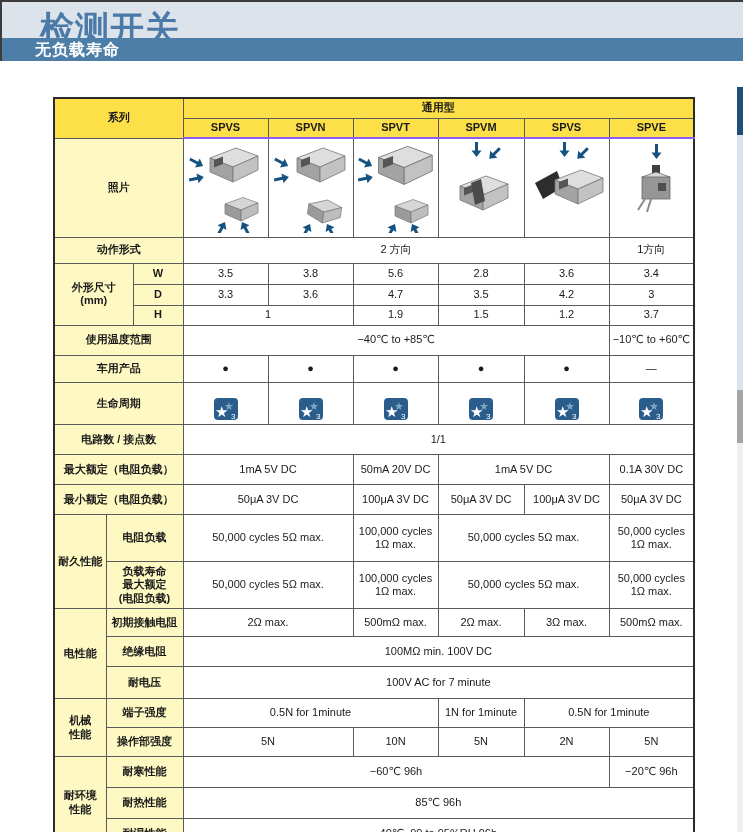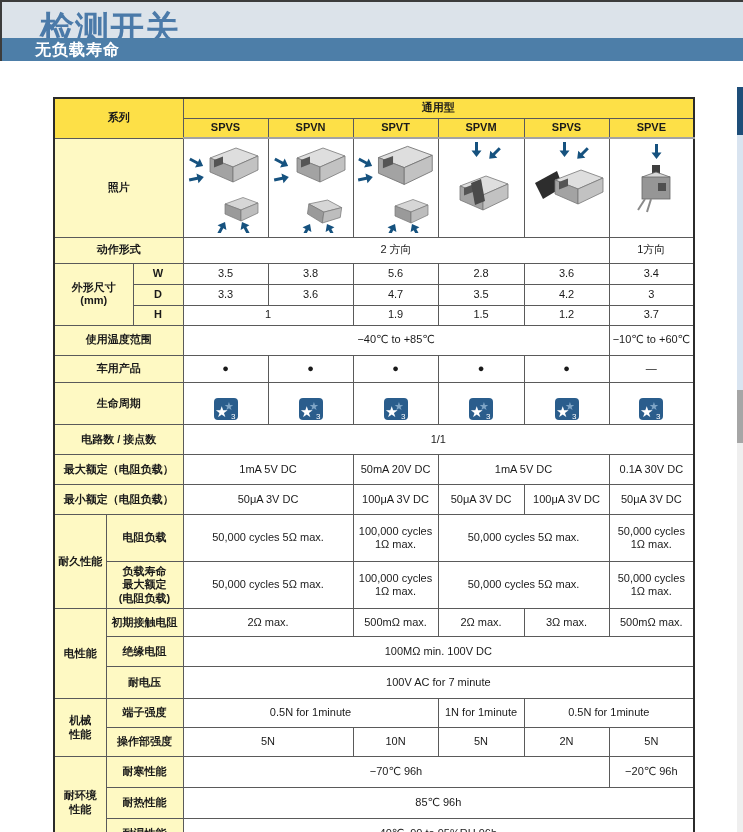--- a/index.html
+++ b/index.html
@@ -15,21 +15,21 @@
   .edge-thumb{position:absolute;left:737px;top:390px;width:6px;height:53px;background:#a6a6a6;}
   .edge-track2{position:absolute;left:737px;top:443px;width:6px;height:389px;background:#efefef;}
 
   table.spec{position:absolute;left:53px;top:97px;width:641px;border-collapse:collapse;table-layout:fixed;
     border:2px solid #2b2b2b;}
   table.spec td{border:1px solid #5a5a5a;padding:0 2px;text-align:center;vertical-align:middle;
     font-size:11px;color:#1a1a1a;line-height:1.25;overflow:hidden;}
   td.hdr{background:#fde047;font-weight:bold;font-size:11.5px;}
   td.lbl{background:#fef9c3;font-weight:bold;font-size:11.5px;white-space:pre-line;}
   td.data{background:#ffffff;white-space:pre-line;}
-  tr.hdr2-sep td{border-bottom:2px solid #a3a3a3;margin-top:12px;}
+  tr.hdr2-sep td{border-bottom:2px solid #8b5cf6;margin-top:12px;}
   td.photo{background:#ffffff;padding:0;}
   .dot{color:#16477a;font-size:13px;}
   .lc-badge{display:inline-block;}
 </style>
 </head>
 <body>
 
 <svg width="0" height="0" style="position:absolute" aria-hidden="true">
   <defs>
     <g id="arr">
@@ -331,21 +331,21 @@
     <td class="data">10N</td>
     <td class="data">5N</td>
     <td class="data">2N</td>
     <td class="data">5N</td>
   </tr>
 
   <tr style="height:31px">
     <td class="lbl" rowspan="3">耐环境
 性能</td>
     <td class="lbl" colspan="2">耐寒性能</td>
-    <td class="data" colspan="5">−70℃ 96h</td>
+    <td class="data" colspan="5">−60℃ 96h</td>
     <td class="data">−20℃ 96h</td>
   </tr>
   <tr style="height:31px">
     <td class="lbl" colspan="2">耐热性能</td>
     <td class="data" colspan="6">85℃ 96h</td>
   </tr>
   <tr style="height:30px">
     <td class="lbl" colspan="2">耐湿性能</td>
     <td class="data" colspan="6">40℃, 90 to 95%RH 96h</td>
   </tr>

